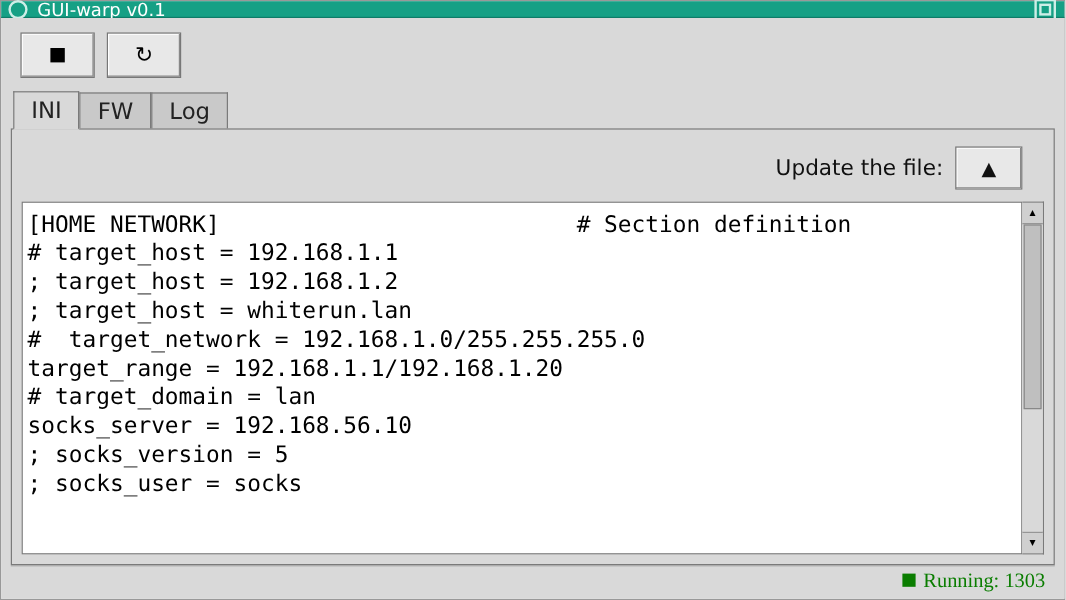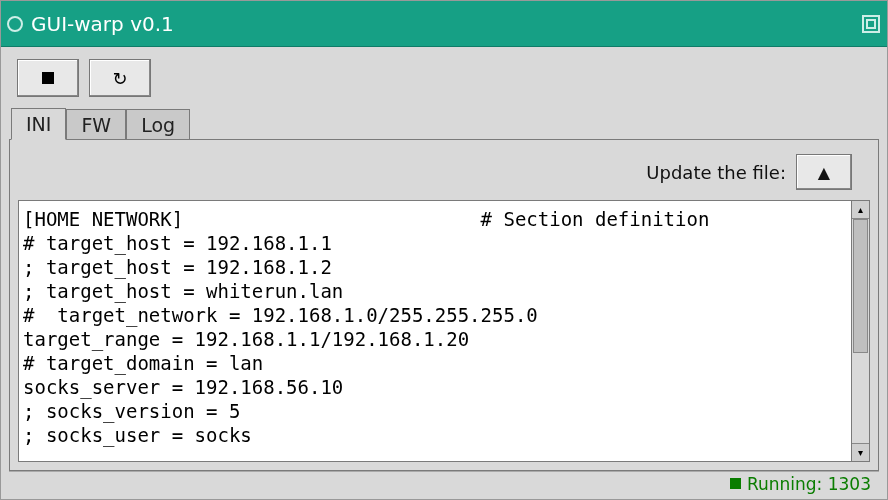--- a/index.html
+++ b/index.html
@@ -1,20 +1,20 @@
 <!DOCTYPE html>
 <html><head>
 <meta charset="utf-8">
 <style>
   * { box-sizing: border-box; margin: 0; padding: 0; }
   html, body { width: 888px; height: 500px; overflow: hidden; font-family: "DejaVu Sans", "Liberation Sans", Arial, sans-serif; background: #fff; }
   .window { width: 888px; height: 500px; display: flex; flex-direction: column; border: 1px solid #999; }
   .titlebar {
-    height: 46px; background: #16a085; color: #fff; display: flex; align-items: center;
-    padding: 0 6px; font-size: 20px; font-weight: 500;
+    height: 14px; background: #16a085; color: #fff; display: flex; align-items: center;
+    padding: 0 6px; font-size: 15px; font-weight: 500;
     border-bottom: 1px solid #0e7c68;
   }
   .titlebar .sys-icon { width: 16px; height: 16px; border: 2px solid #cdeee7; border-radius: 50%; margin-right: 8px; display:inline-block; }
   .titlebar .spacer { flex: 1; }
   .titlebar .right-icon svg { display:block; }
   .client {
     flex: 1; background: #d9d9d9; display: flex; flex-direction: column;
     padding: 12px 8px 4px 8px; position: relative;
   }
   .toolbar { display: flex; gap: 10px; padding: 0 0 10px 8px; }
@@ -62,21 +62,21 @@
   .scroll-up, .scroll-down {
     height: 18px; background: #d0d0d0; border-bottom: 1px solid #888;
     display:flex; align-items:center; justify-content:center; font-size:10px; cursor:pointer;
   }
   .scroll-down { border-bottom:none; border-top:1px solid #888; }
   .scroll-track { flex:1; background:#d9d9d9; position:relative; }
   .scroll-thumb { position:absolute; top:0; left:1px; right:1px; height:60%; background:#bfbfbf; border:1px solid #888; }
   .statusbar {
     height: 24px; background: #d9d9d9; border-top: 1px solid #aaa;
     display: flex; align-items: center; justify-content: flex-end; padding: 0 8px;
-    font-size: 17px; color: #0a7d00; gap: 6px;
+    font-size: 17px; color: #0a7d00; gap: 6px; font-family: Liberation Serif, serif;
   }
   .status-dot { width: 11px; height: 11px; background: #0a7d00; display:inline-block; }
 </style>
 </head>
 <body>
 
 <div class="window">
   <div class="titlebar">
     <span class="sys-icon"></span>
     <span>GUI-warp v0.1</span>

